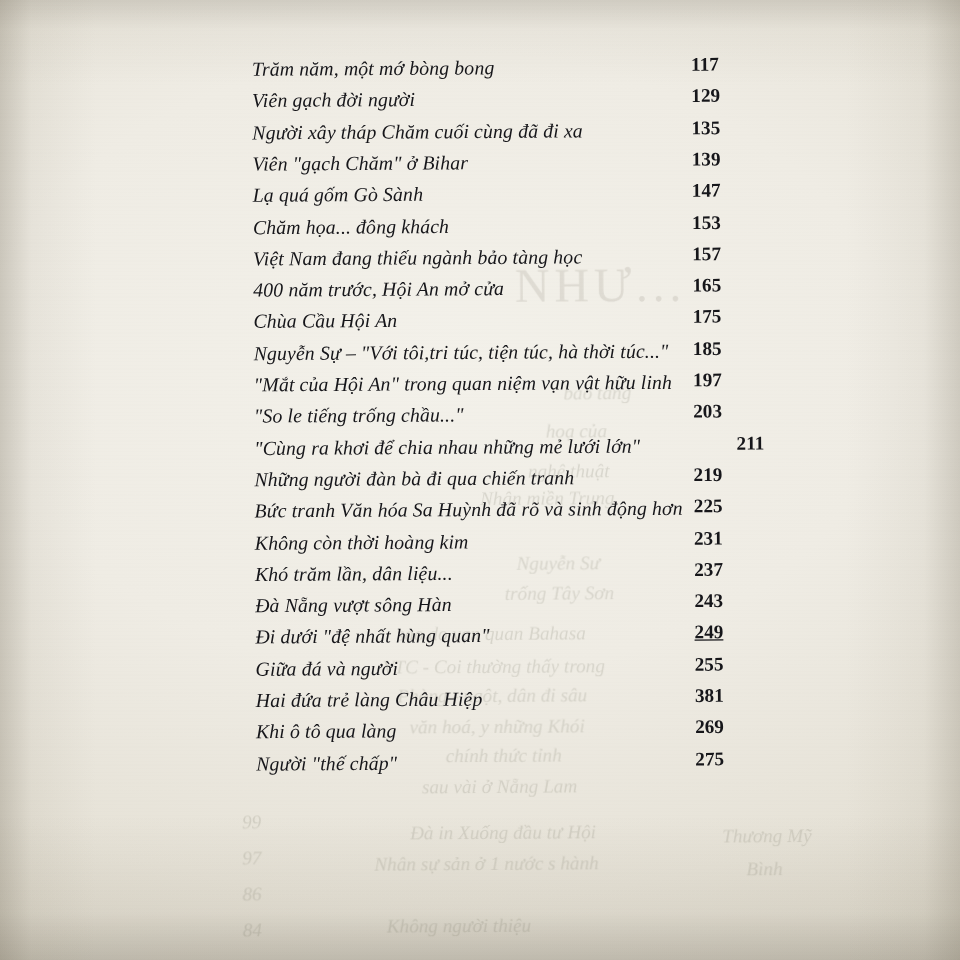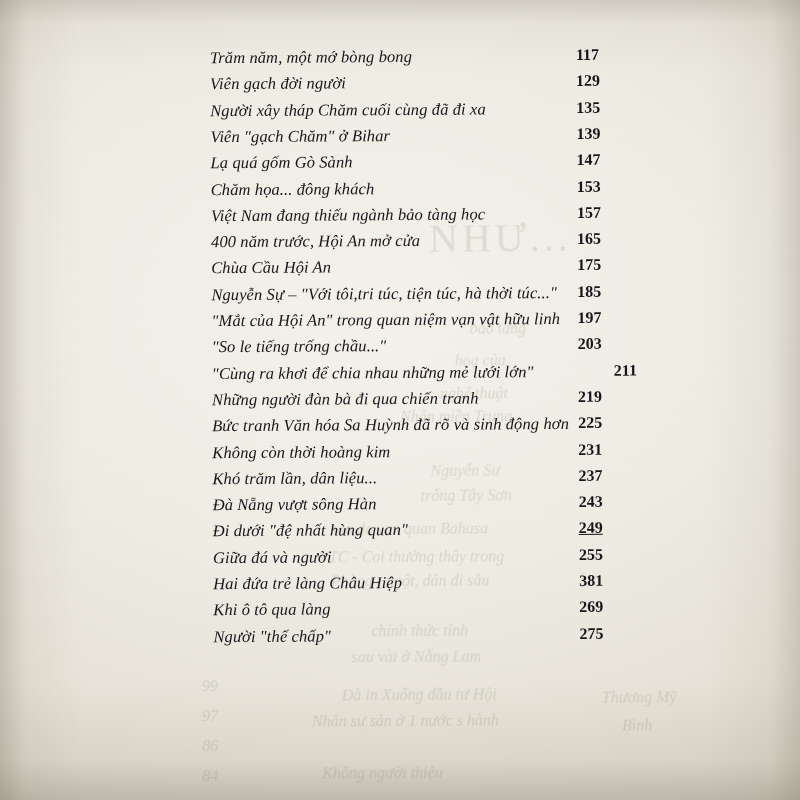--- a/index.html
+++ b/index.html
@@ -111,20 +111,21 @@
         <div class="bleed bleed-big" style="left: 430px; top: 215px;">NHƯ...</div>
         <div class="bleed" style="left: 470px; top: 320px;">bảo tàng</div>
         <div class="bleed" style="left: 455px; top: 352px;">hoạ của</div>
         <div class="bleed" style="left: 440px; top: 385px;">nghệ thuật</div>
         <div class="bleed" style="left: 400px; top: 408px;">Nhân miền Trung</div>
         <div class="bleed" style="left: 430px; top: 462px;">Nguyễn Sư</div>
         <div class="bleed" style="left: 420px; top: 487px;">trống Tây Sơn</div>
         <div class="bleed" style="left: 330px; top: 520px;">sao do vạn quan Bahasa</div>
         <div class="bleed" style="left: 318px; top: 548px;">VTC - Coi thường thấy trong</div>
         <div class="bleed" style="left: 330px; top: 572px;">Phòng - ngột, dân đi sâu</div>
+        <div class="bleed" style="left: 340px; top: 598px;">văn hoá, y những Khói</div>
         <div class="bleed" style="left: 370px; top: 622px;">chính thức tỉnh</div>
         <div class="bleed" style="left: 350px; top: 648px;">sau vài ở Nẵng Lam</div>
         <div class="bleed" style="left: 340px; top: 686px;">Đà in Xuống đầu tư Hội</div>
         <div class="bleed" style="left: 310px; top: 712px;">Nhân sự sản ở 1 nước s hành</div>
         <div class="bleed" style="left: 320px; top: 764px; font-style: italic;">Không người thiệu</div>
         <div class="bleed" style="left: 200px; top: 676px;">99</div>
         <div class="bleed" style="left: 200px; top: 706px;">97</div>
         <div class="bleed" style="left: 200px; top: 736px;">86</div>
         <div class="bleed" style="left: 200px; top: 766px;">84</div>
         <div class="bleed" style="left: 600px; top: 690px;">Thương Mỹ</div>

